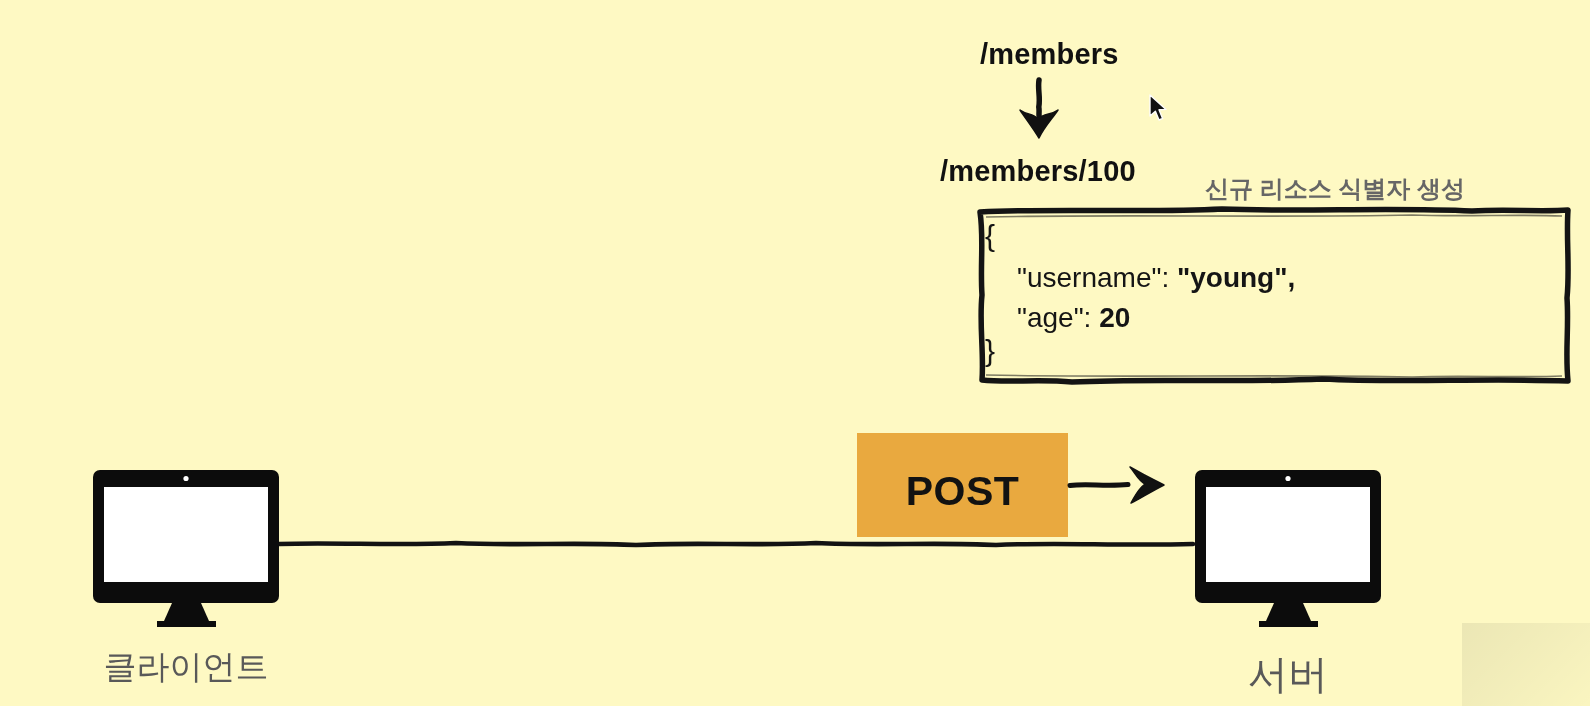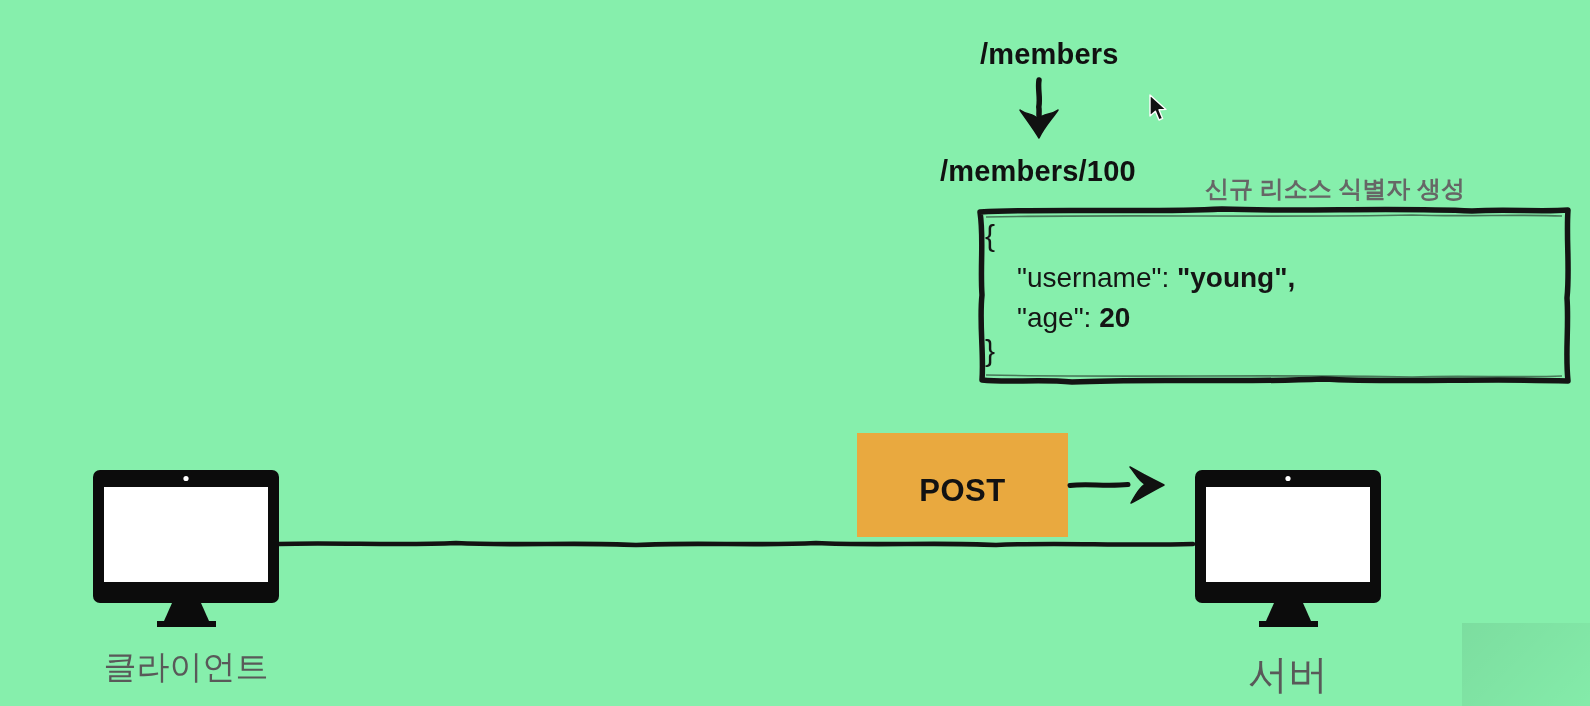--- a/index.html
+++ b/index.html
@@ -2,21 +2,21 @@
 <html><head>
 <meta charset="utf-8">
 <style>
   * { margin: 0; padding: 0; box-sizing: border-box; }
   html, body { background: #e9e9e9; }
   body { font-family: "Liberation Sans", sans-serif; }
   .stage {
     position: relative;
     width: 1590px;
     height: 706px;
-    background: #86efac;
+    background: #fef9c3;
     overflow: hidden;
   }
   .abs { position: absolute; }
 
   .resource-path {
     font-weight: 700;
     font-size: 29px;
     color: #111111;
     letter-spacing: 0.2px;
     white-space: nowrap;
@@ -35,21 +35,21 @@
   .json-val { font-weight: 700; }
 
   .method-box {
     width: 211px;
     height: 104px;
     display: flex;
     align-items: center;
     justify-content: center;
   }
   .method-label {
-    font-size: 31px;
+    font-size: 41px;
     font-weight: 700;
     color: #121212;
     letter-spacing: 0.5px;
     margin-top: 12px;
   }
 
   .node-label {
     width: 246px;
     text-align: center;
     color: #595959;

